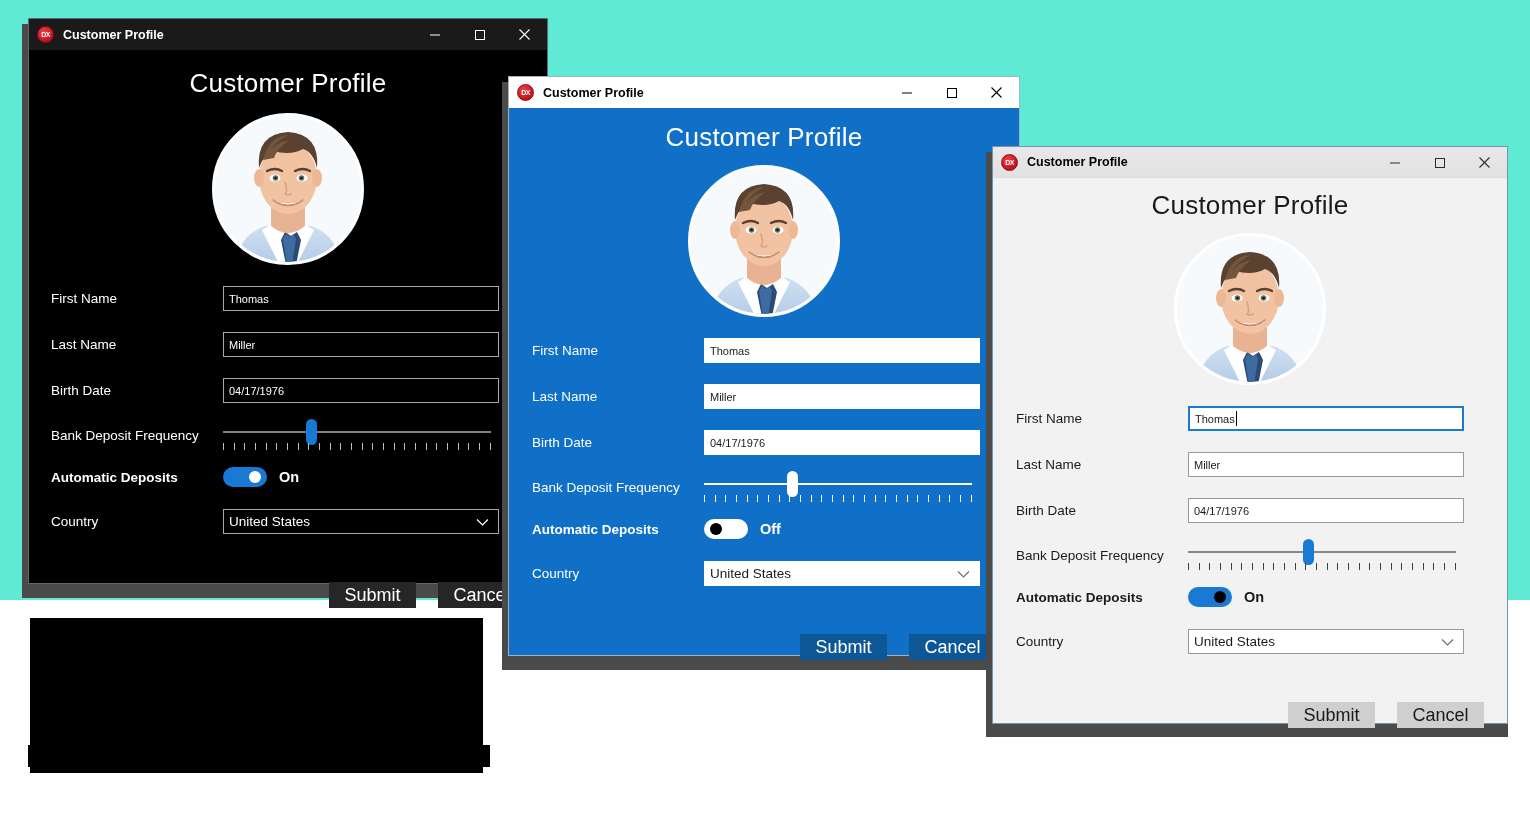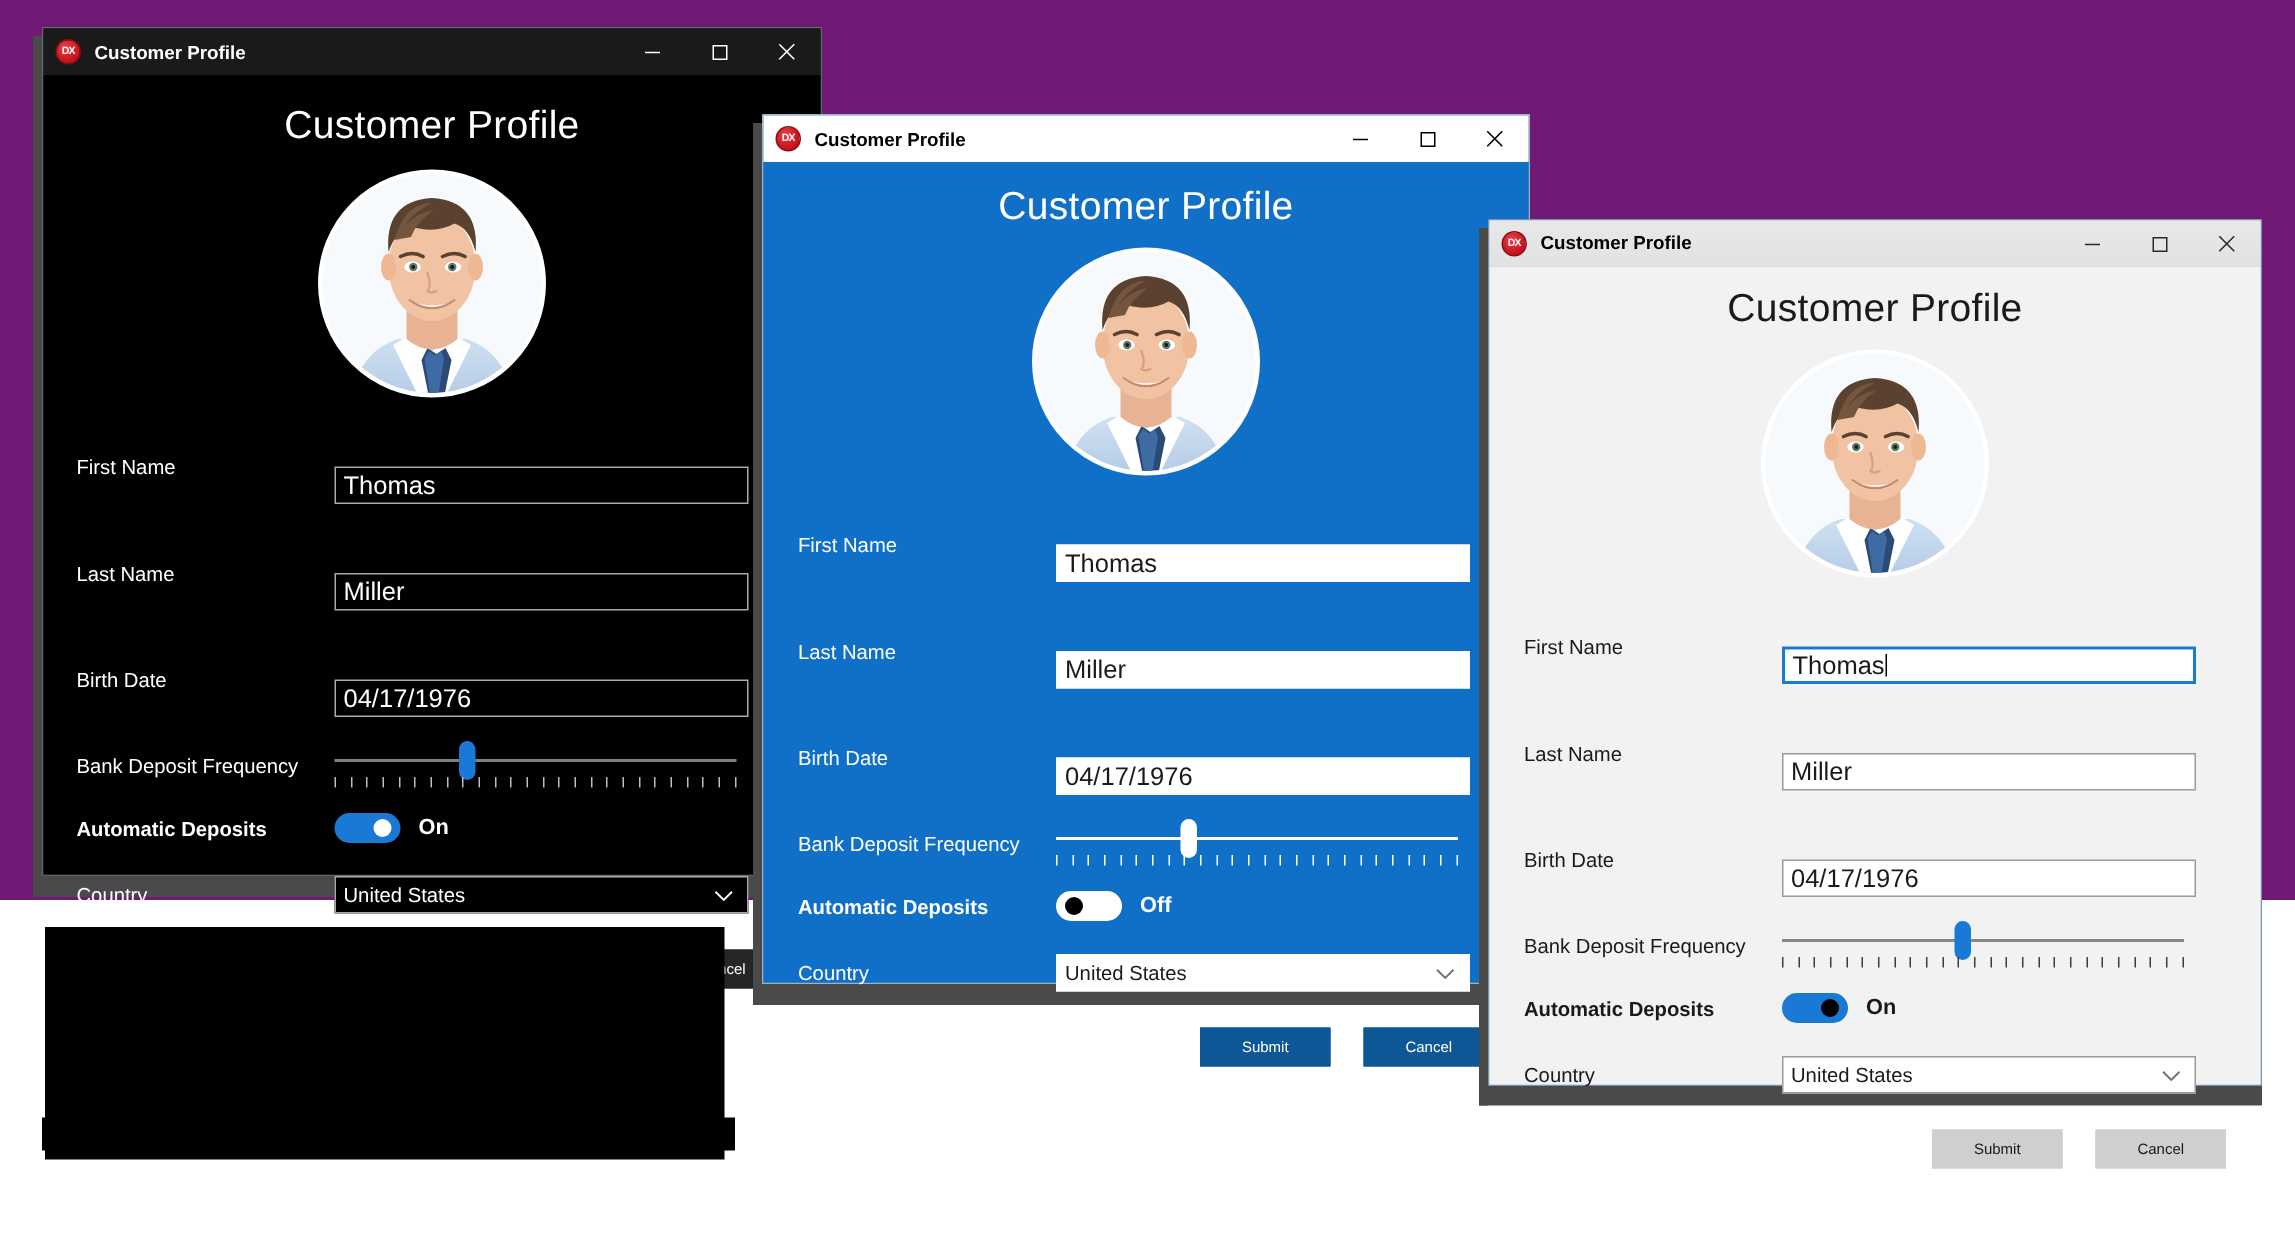--- a/index.html
+++ b/index.html
@@ -3,21 +3,21 @@
 <meta charset="utf-8">
 <style>
   * { box-sizing: border-box; }
   html, body {
     margin: 0; padding: 0;
     width: 1530px; height: 836px;
     background: #ffffff;
     font-family: "Liberation Sans", sans-serif;
     overflow: hidden;
   }
-  .stage { position: relative; width: 1530px; height: 600px; background: #701a75; }
+  .stage { position: relative; width: 1530px; height: 600px; background: #5eead4; }
 
   
   .win { position: absolute; }
   .win-shadow {
     position: absolute; background: #4a4a4a;
   }
   .titlebar {
     height: 31px; display: flex; align-items: center;
     padding-left: 8px; position: relative;
   }
@@ -49,21 +49,21 @@
   .avatar {
     border-radius: 50%; overflow: hidden; position: relative;
     background: #f4f7fb;
   }
   .avatar svg { display: block; }
 
   .field-row { display: flex; align-items: center; }
   .field-label { flex: none; }
   .txt {
     display: flex; align-items: center;
-    font-size: 17px; padding-left: 5px; margin-top: 25px;
+    font-size: 11px; padding-left: 5px;
   }
   .caret {
     display: inline-block; width: 1px; height: 15px;
     background: #000; margin-left: 1px;
   }
   .combo { position: relative; display: flex; align-items: center; }
   .combo .chev { position: absolute; right: 9px; top: 50%; transform: translateY(-50%); }
 
   
   .slider { position: relative; }
@@ -78,21 +78,21 @@
 
   
   .toggle-row { display: flex; align-items: center; font-weight: bold; }
   .toggle { width: 44px; height: 20px; border-radius: 10px; position: relative; }
   .toggle .knob { position: absolute; width: 12px; height: 12px; border-radius: 50%; top: 4px; }
   .toggle-text { margin-left: 12px; font-size: 14.5px; }
 
   .btn-row { display: flex; justify-content: flex-end; }
   .btn {
     display: flex; align-items: center; justify-content: center;
-    font-size: 10px; cursor: default;
+    font-size: 18px; cursor: default; margin-top: 24px;
   }
 
   
   #win-dark { left: 28px; top: 18px; width: 520px; height: 566px; }
   #win-dark .frame {
     position: absolute; inset: 0; background: #000;
     border: 1px solid #5c6878;
   }
   #win-dark .titlebar { background: #1a1a1a; color: #ffffff; }
   #win-dark .tb-btn { color: #ffffff; }

